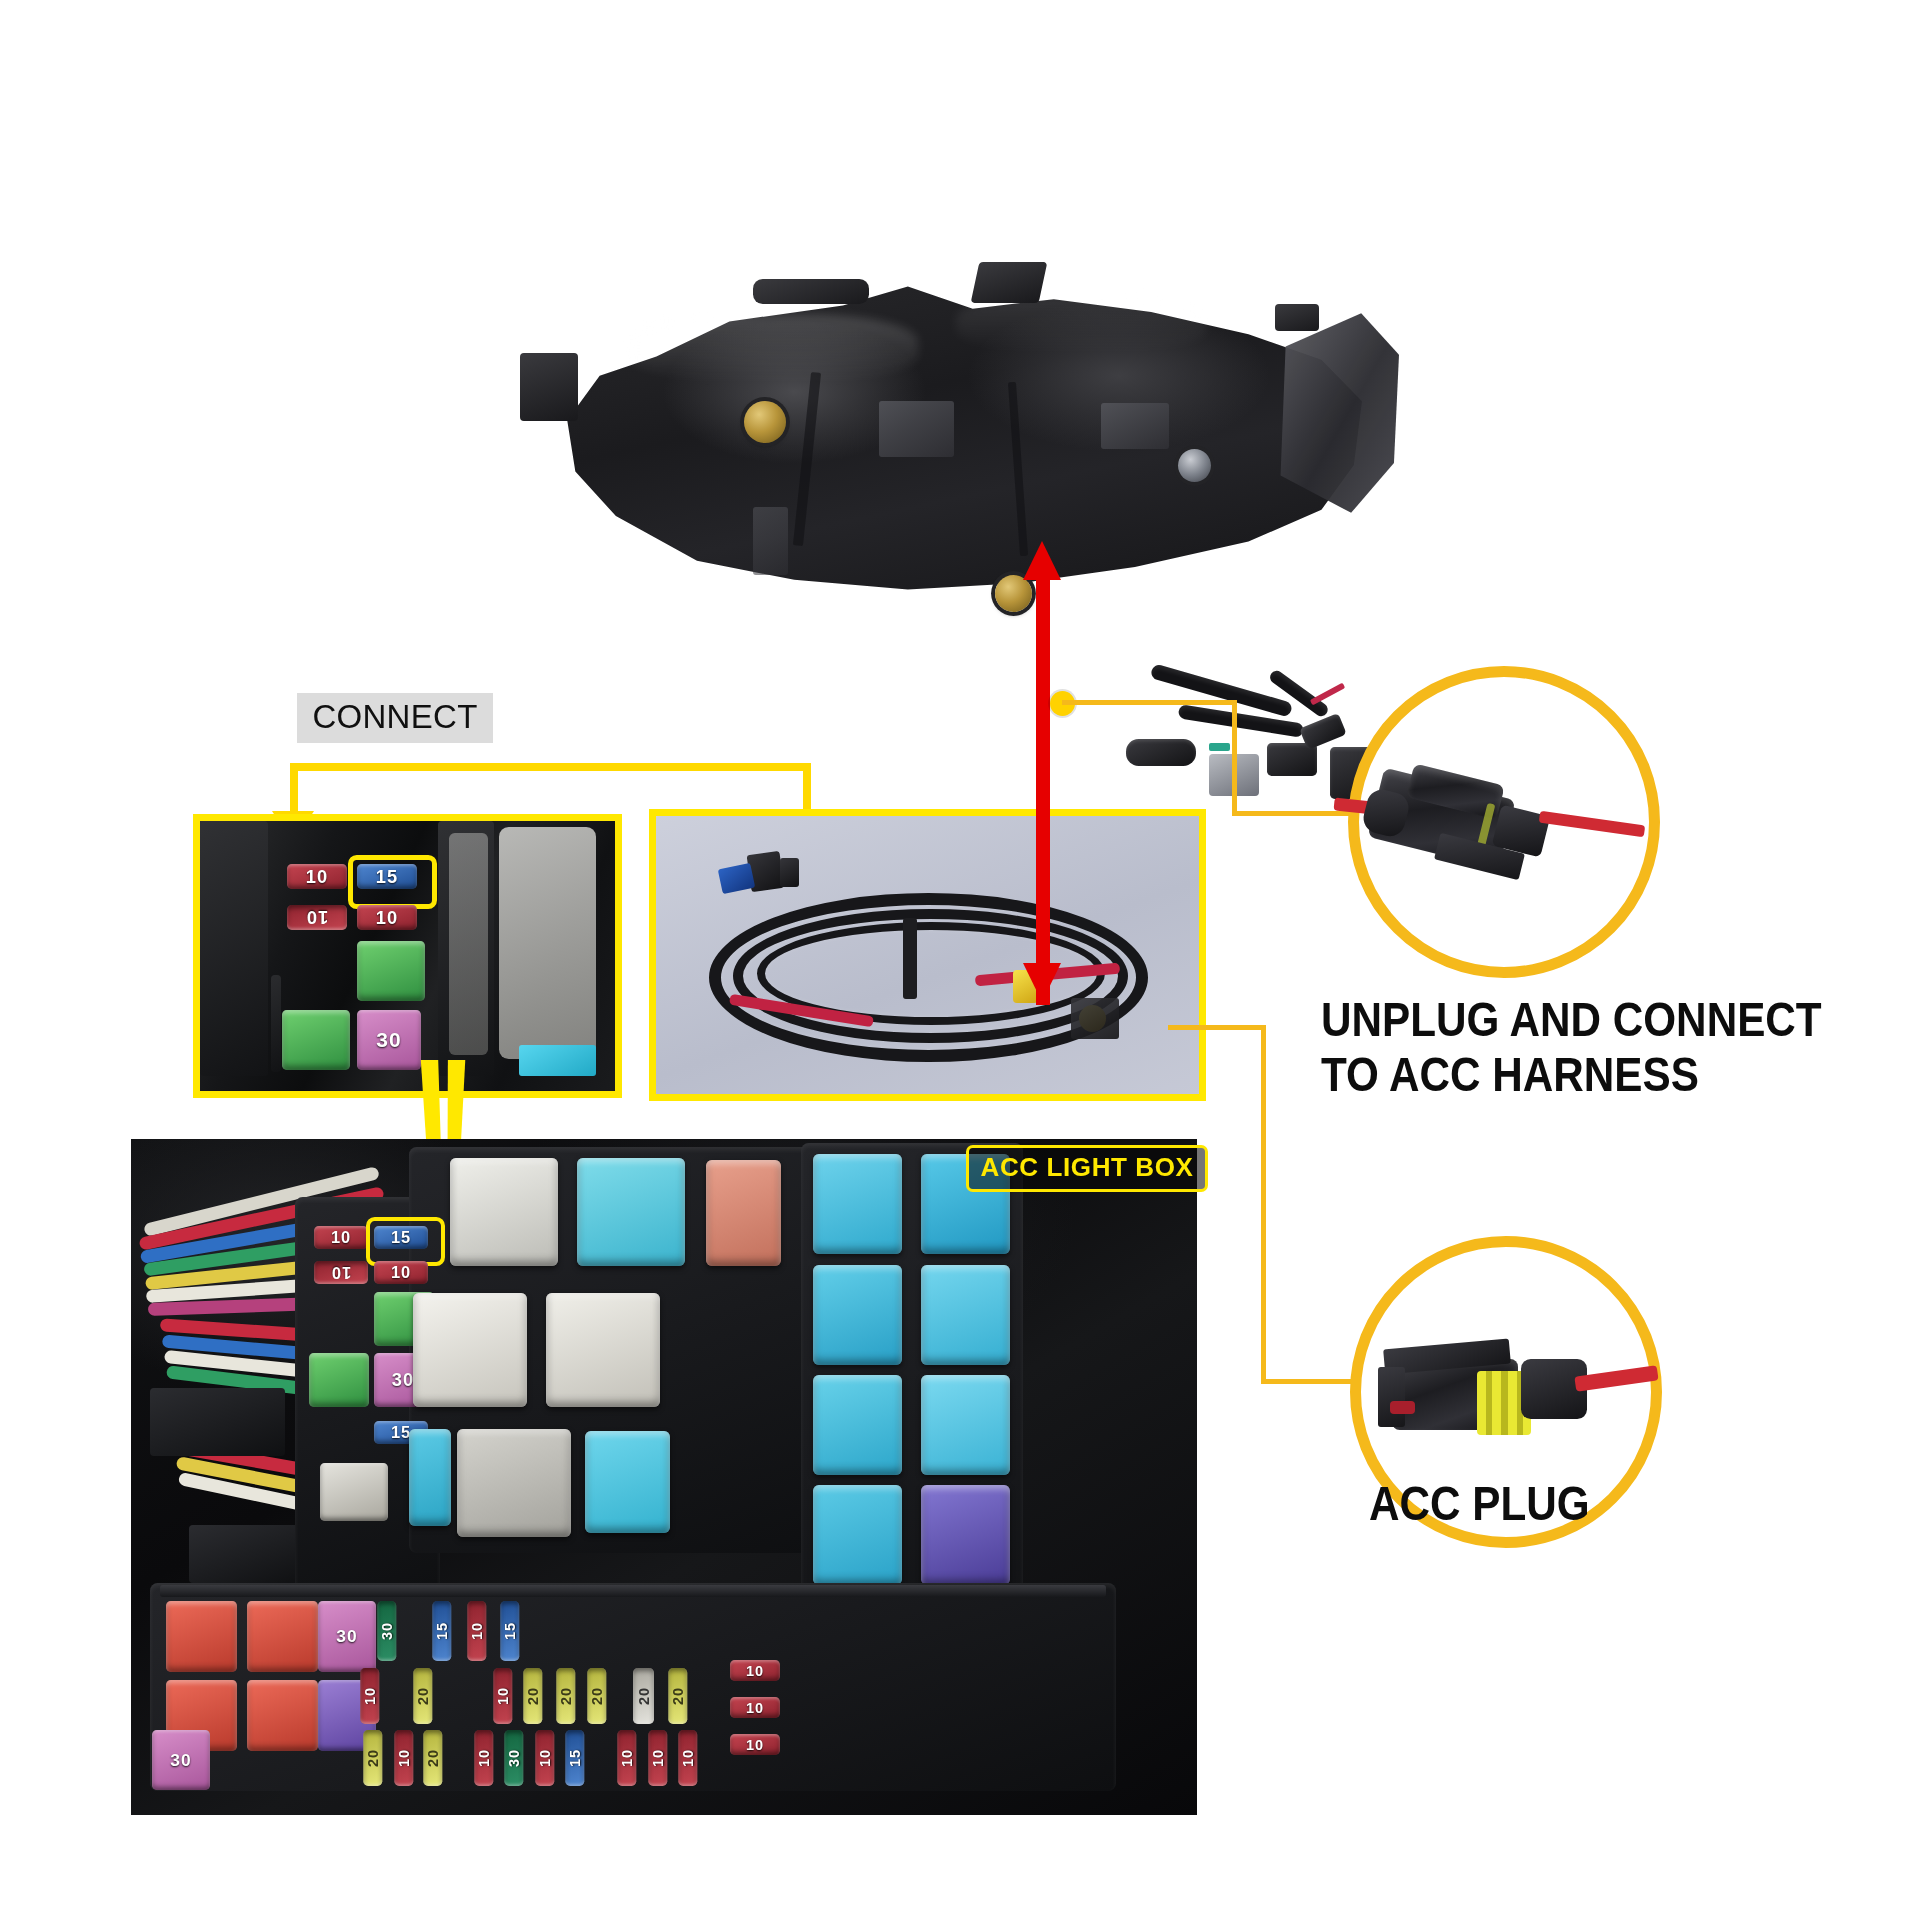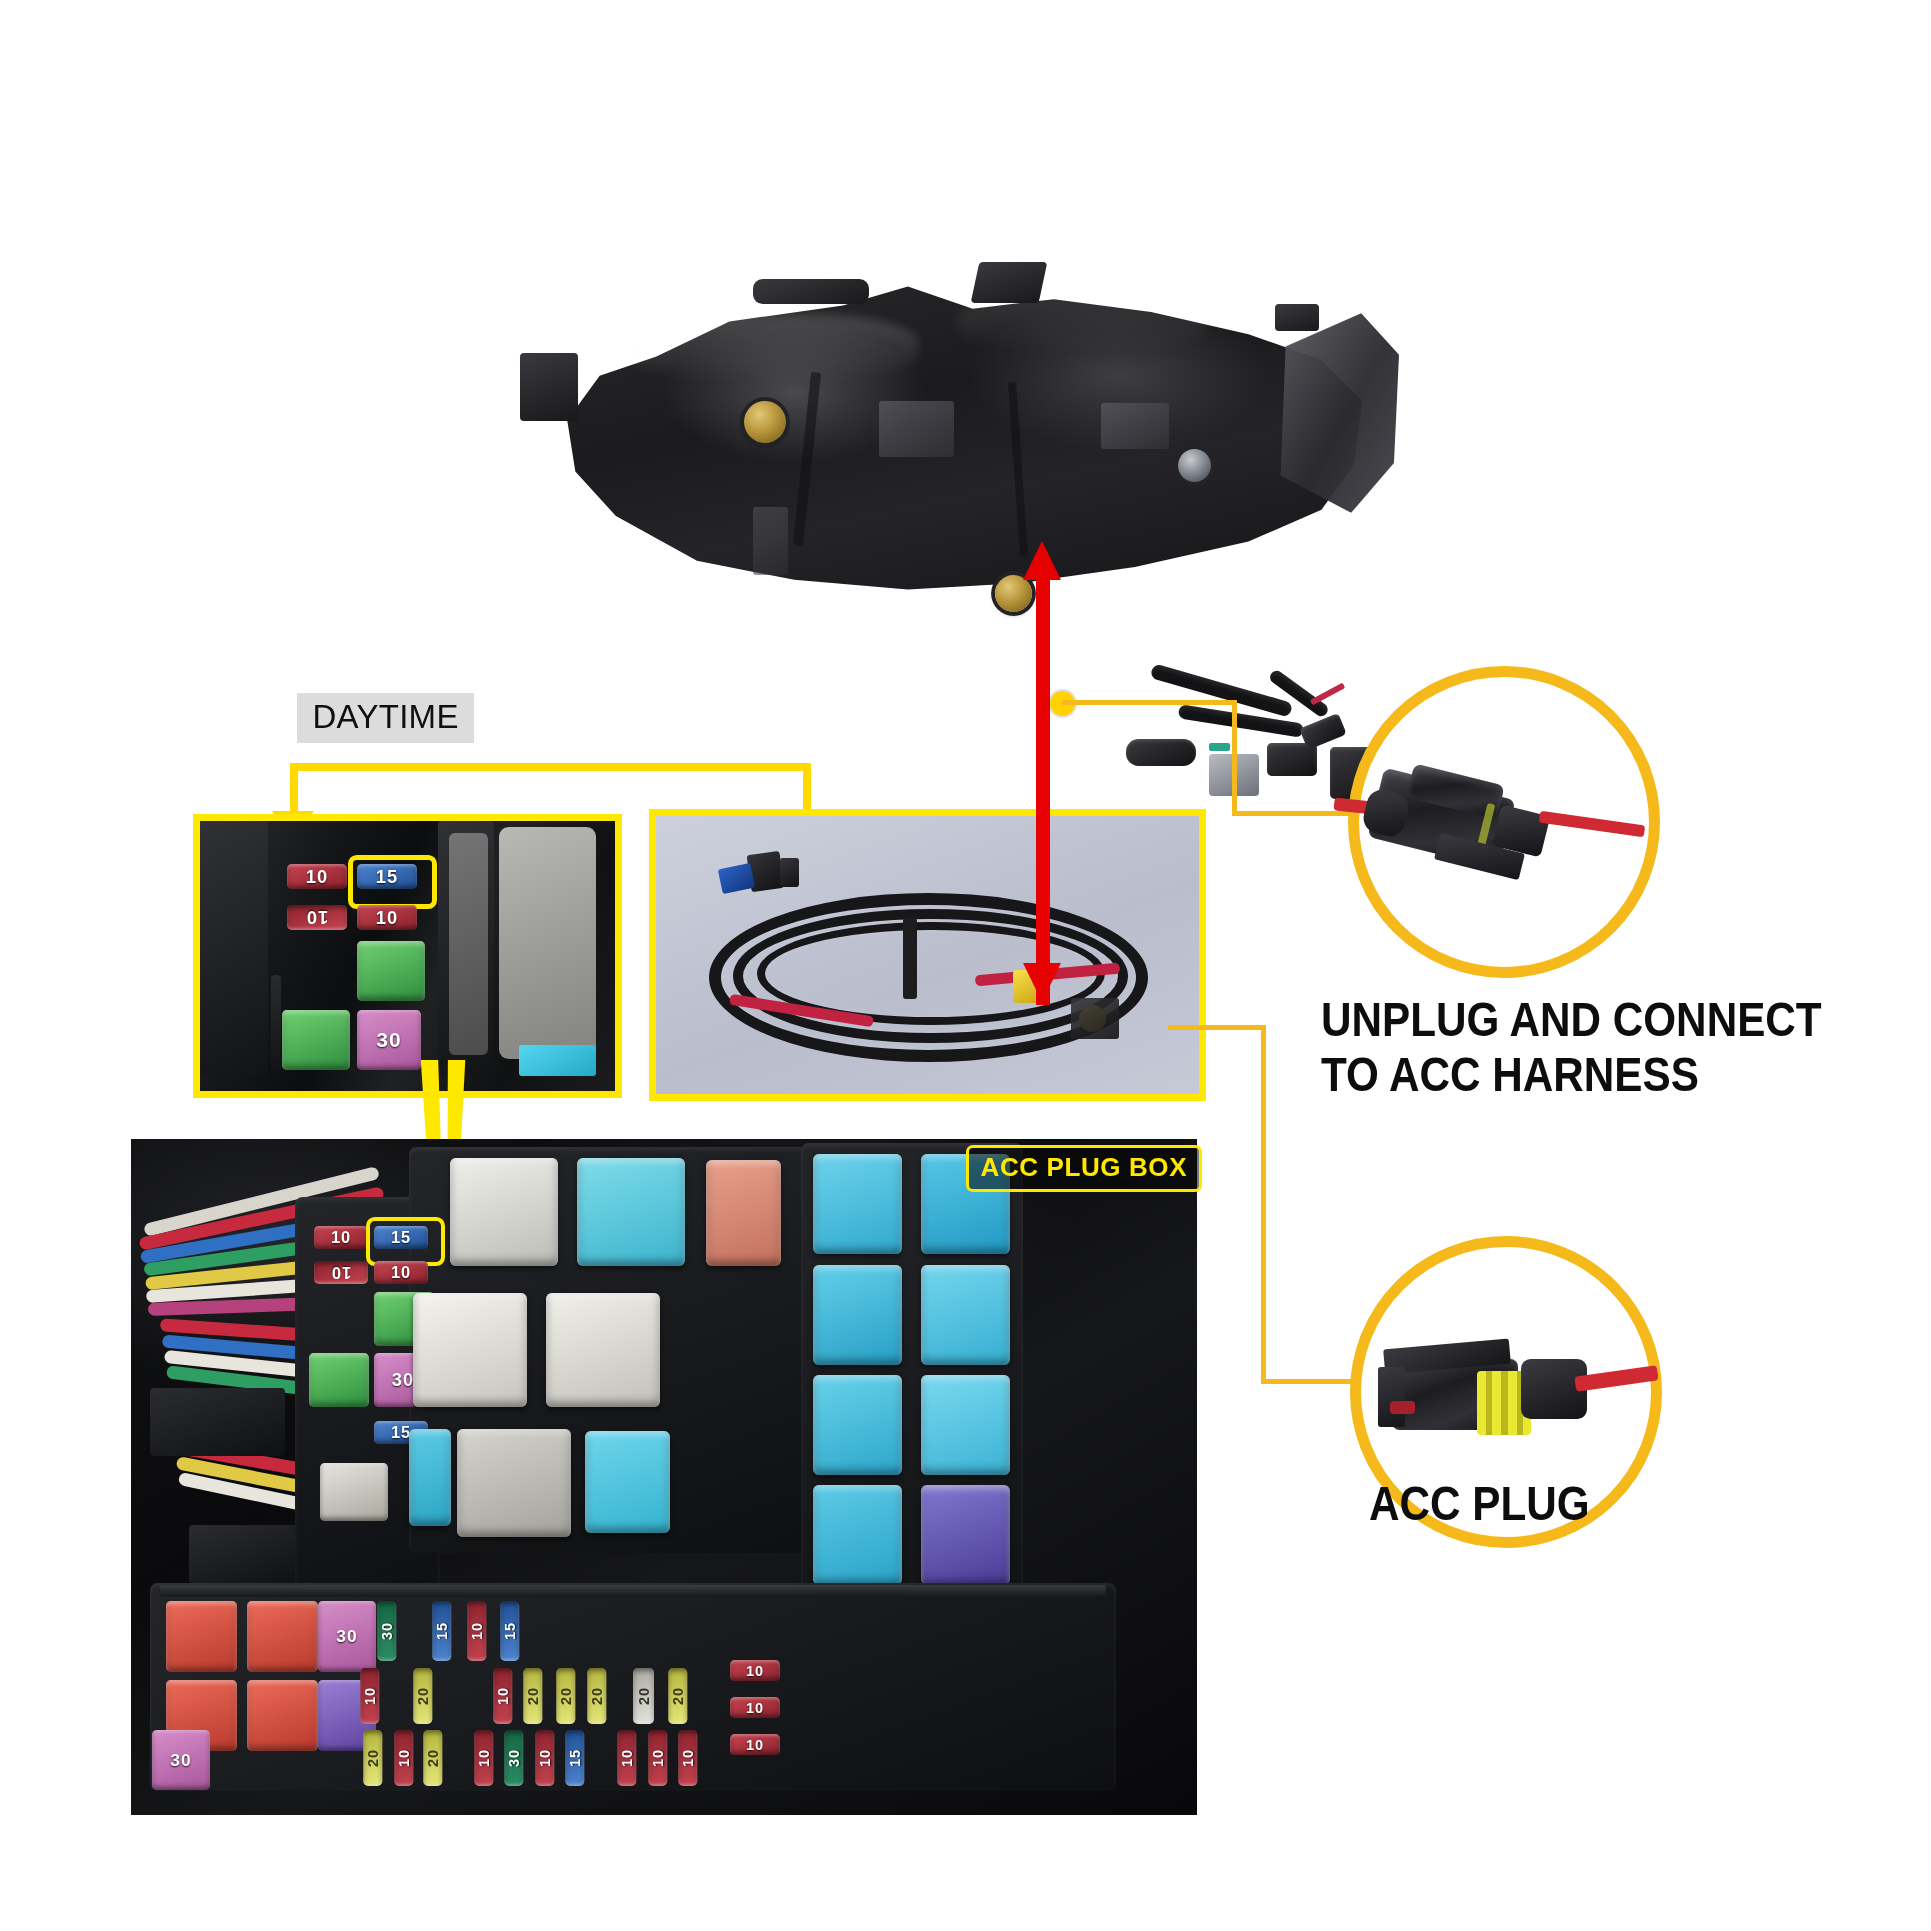--- a/index.html
+++ b/index.html
@@ -265,21 +265,21 @@
       <div class="pt-wire-red" style="left:189px;top:9.7px;width:37px;height:5.8px;transform:rotate(-28deg);"></div>
       <div class="pt-wire-teal" style="left:89px;top:62px;width:21px;height:7.7px;"></div>
       <div class="pt-conn" style="left:5.8px;top:58px;width:70px;height:27px;border-radius:12.6px;"></div>
       <div class="pt-conn-grey" style="left:89px;top:73px;width:50px;height:42px;"></div>
       <div class="pt-conn" style="left:147px;top:62px;width:50px;height:33px;"></div>
       <div class="pt-conn" style="left:210px;top:66px;width:60px;height:52px;"></div>
       <div class="pt-conn" style="left:182px;top:39px;width:42px;height:23px;transform:rotate(-22deg);"></div>
     </div>
   </div>
 
-  <div id="connect-label">DAYTIME</div>
+  <div id="connect-label">CONNECT</div>
 
   <div id="connect-bracket">
     <div class="h"></div>
     <div class="vl"></div>
     <div class="vr"></div>
   </div>
   <div class="down-arrow" style="left:272px;top:811px;"></div>
   <div class="down-arrow" style="left:790px;top:811px;"></div>
 
   <div id="fusebox-inset">
@@ -461,16 +461,16 @@
     <div class="fuse blue vert" style="left:434px;top:591px;width:19.3px;height:56px;font-size:14.5px;">15</div>
     <div class="fuse red vert" style="left:486px;top:591px;width:19.3px;height:56px;font-size:14.5px;">10</div>
     <div class="fuse red vert" style="left:517px;top:591px;width:19.3px;height:56px;font-size:14.5px;">10</div>
     <div class="fuse red vert" style="left:547px;top:591px;width:19.3px;height:56px;font-size:14.5px;">10</div>
 
     <div class="fuse red" style="left:599px;top:521px;width:50px;height:21px;font-size:14.5px;">10</div>
     <div class="fuse red" style="left:599px;top:558px;width:50px;height:21px;font-size:14.5px;">10</div>
     <div class="fuse red" style="left:599px;top:595px;width:50px;height:21px;font-size:14.5px;">10</div>
   </div>
 
-  <div id="acc-fuse-badge">ACC PLUG BOX</div>
+  <div id="acc-fuse-badge">ACC LIGHT BOX</div>
 
 </div>
 
 
 </body></html>

